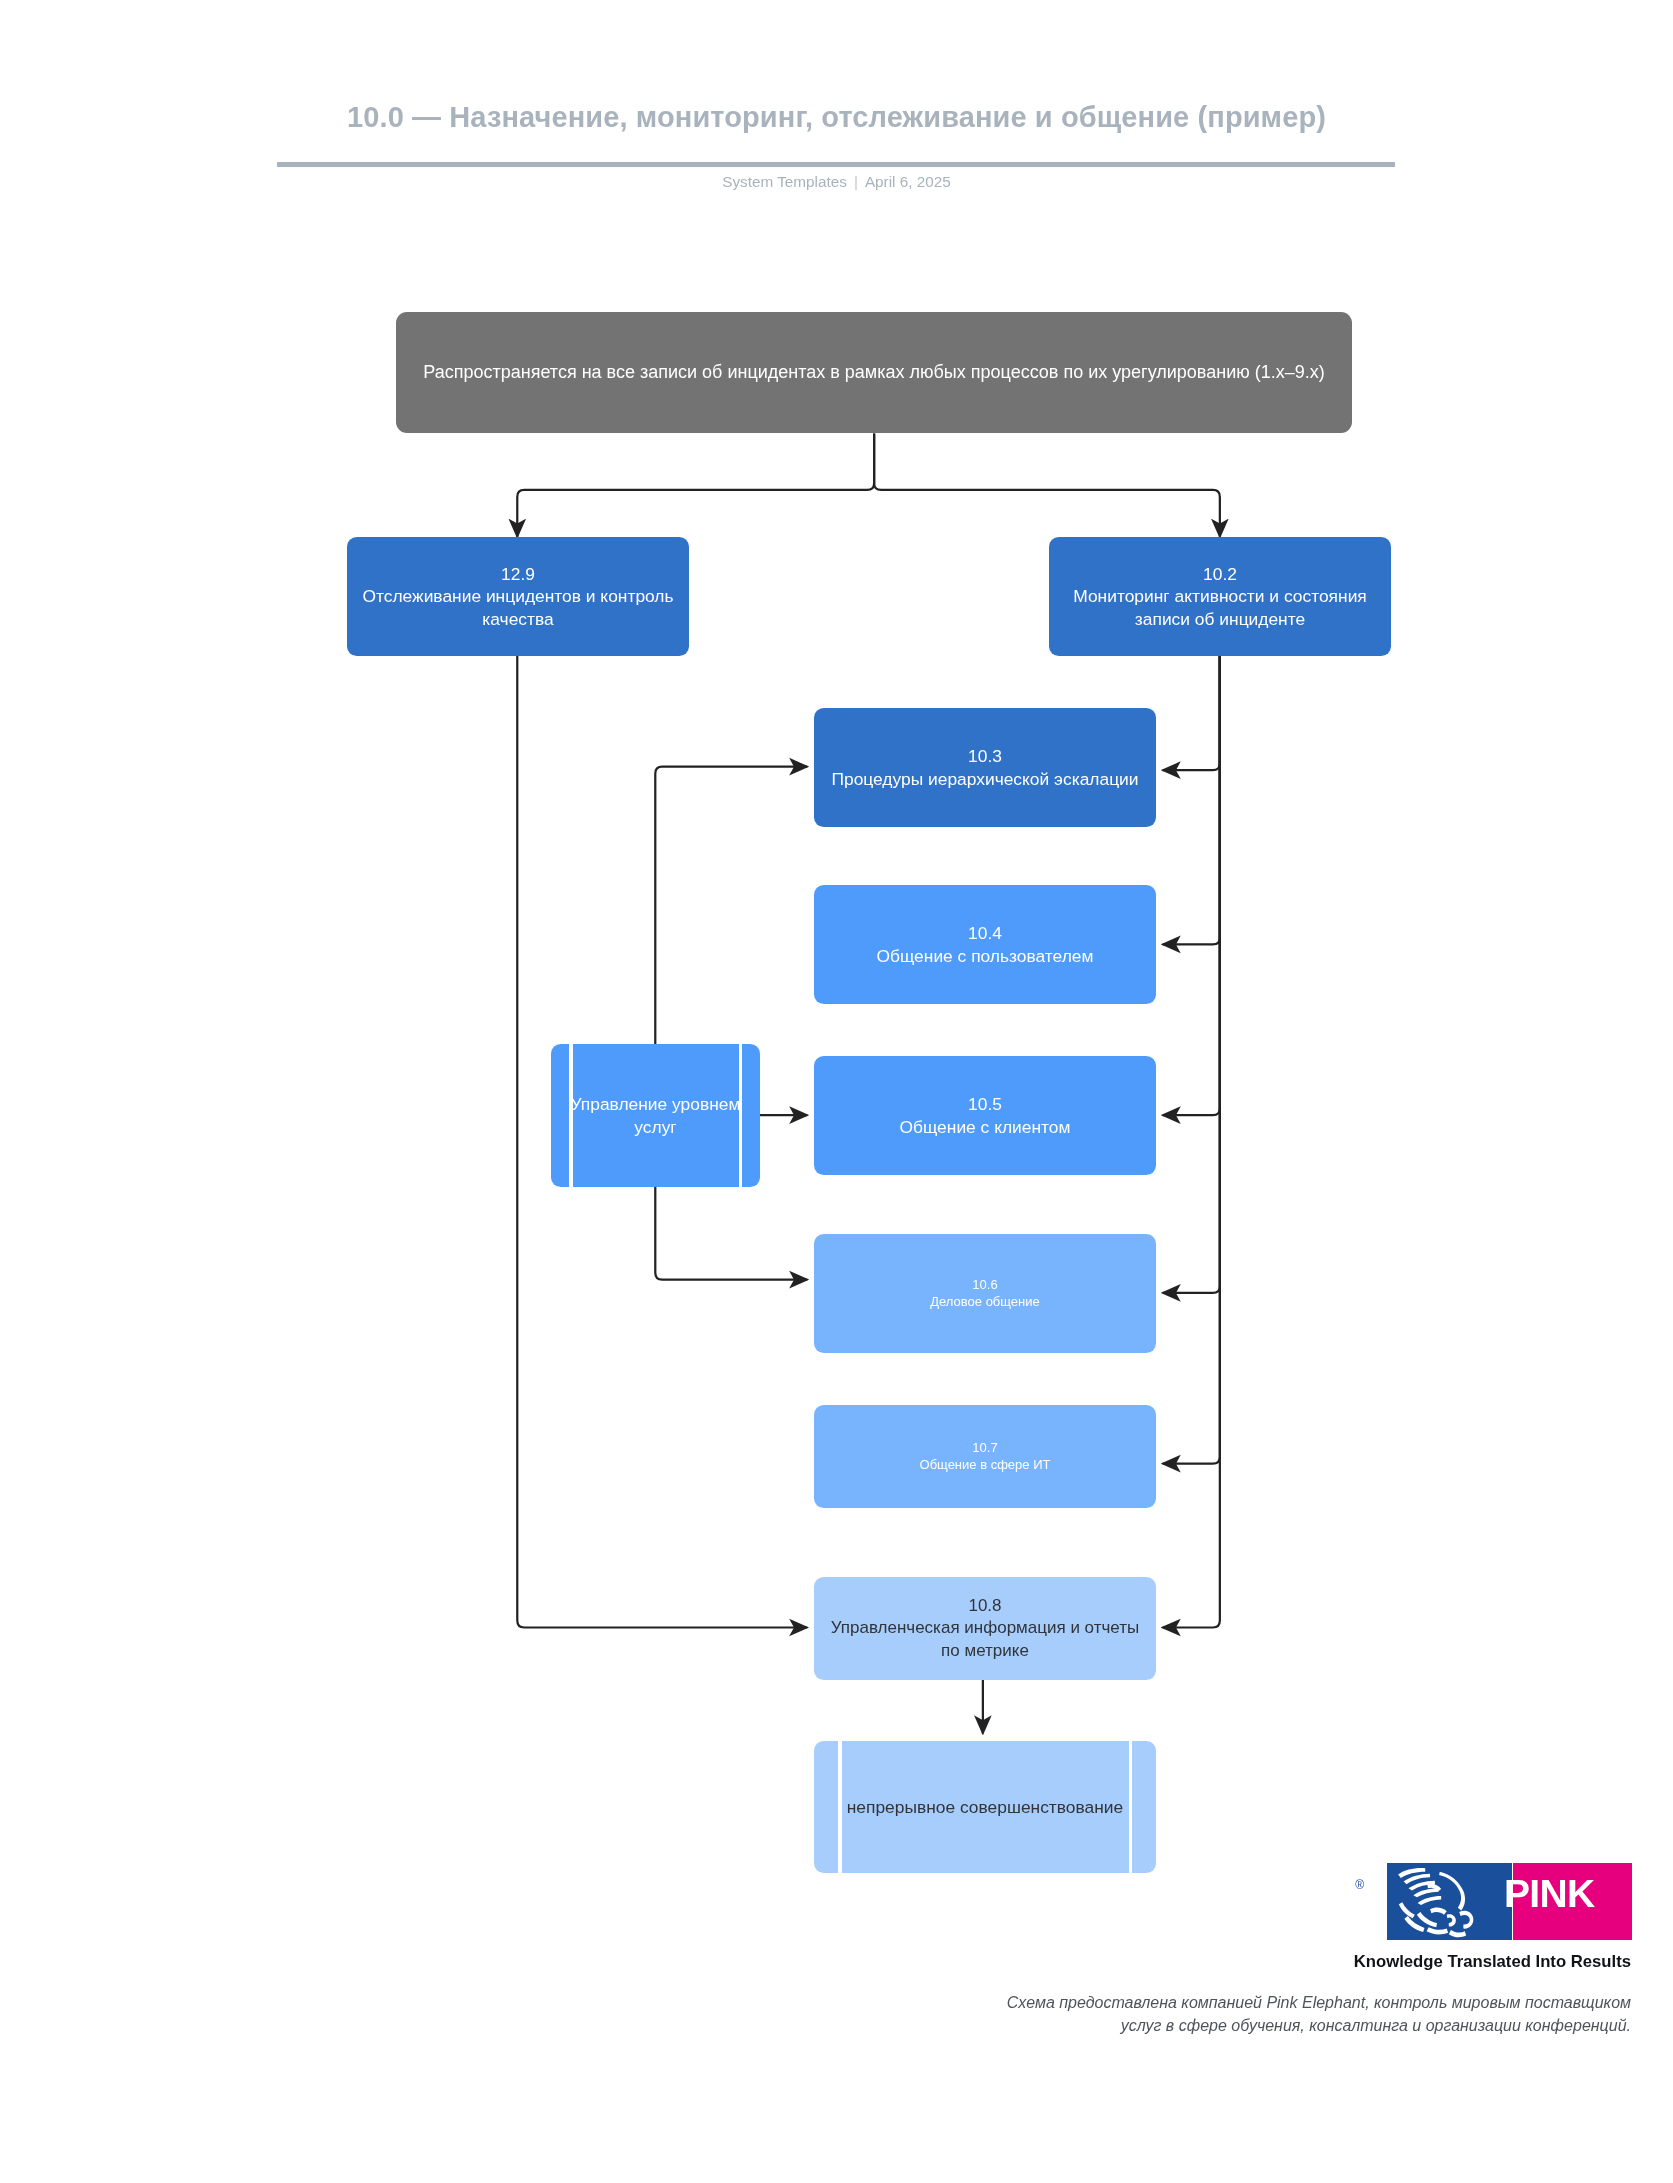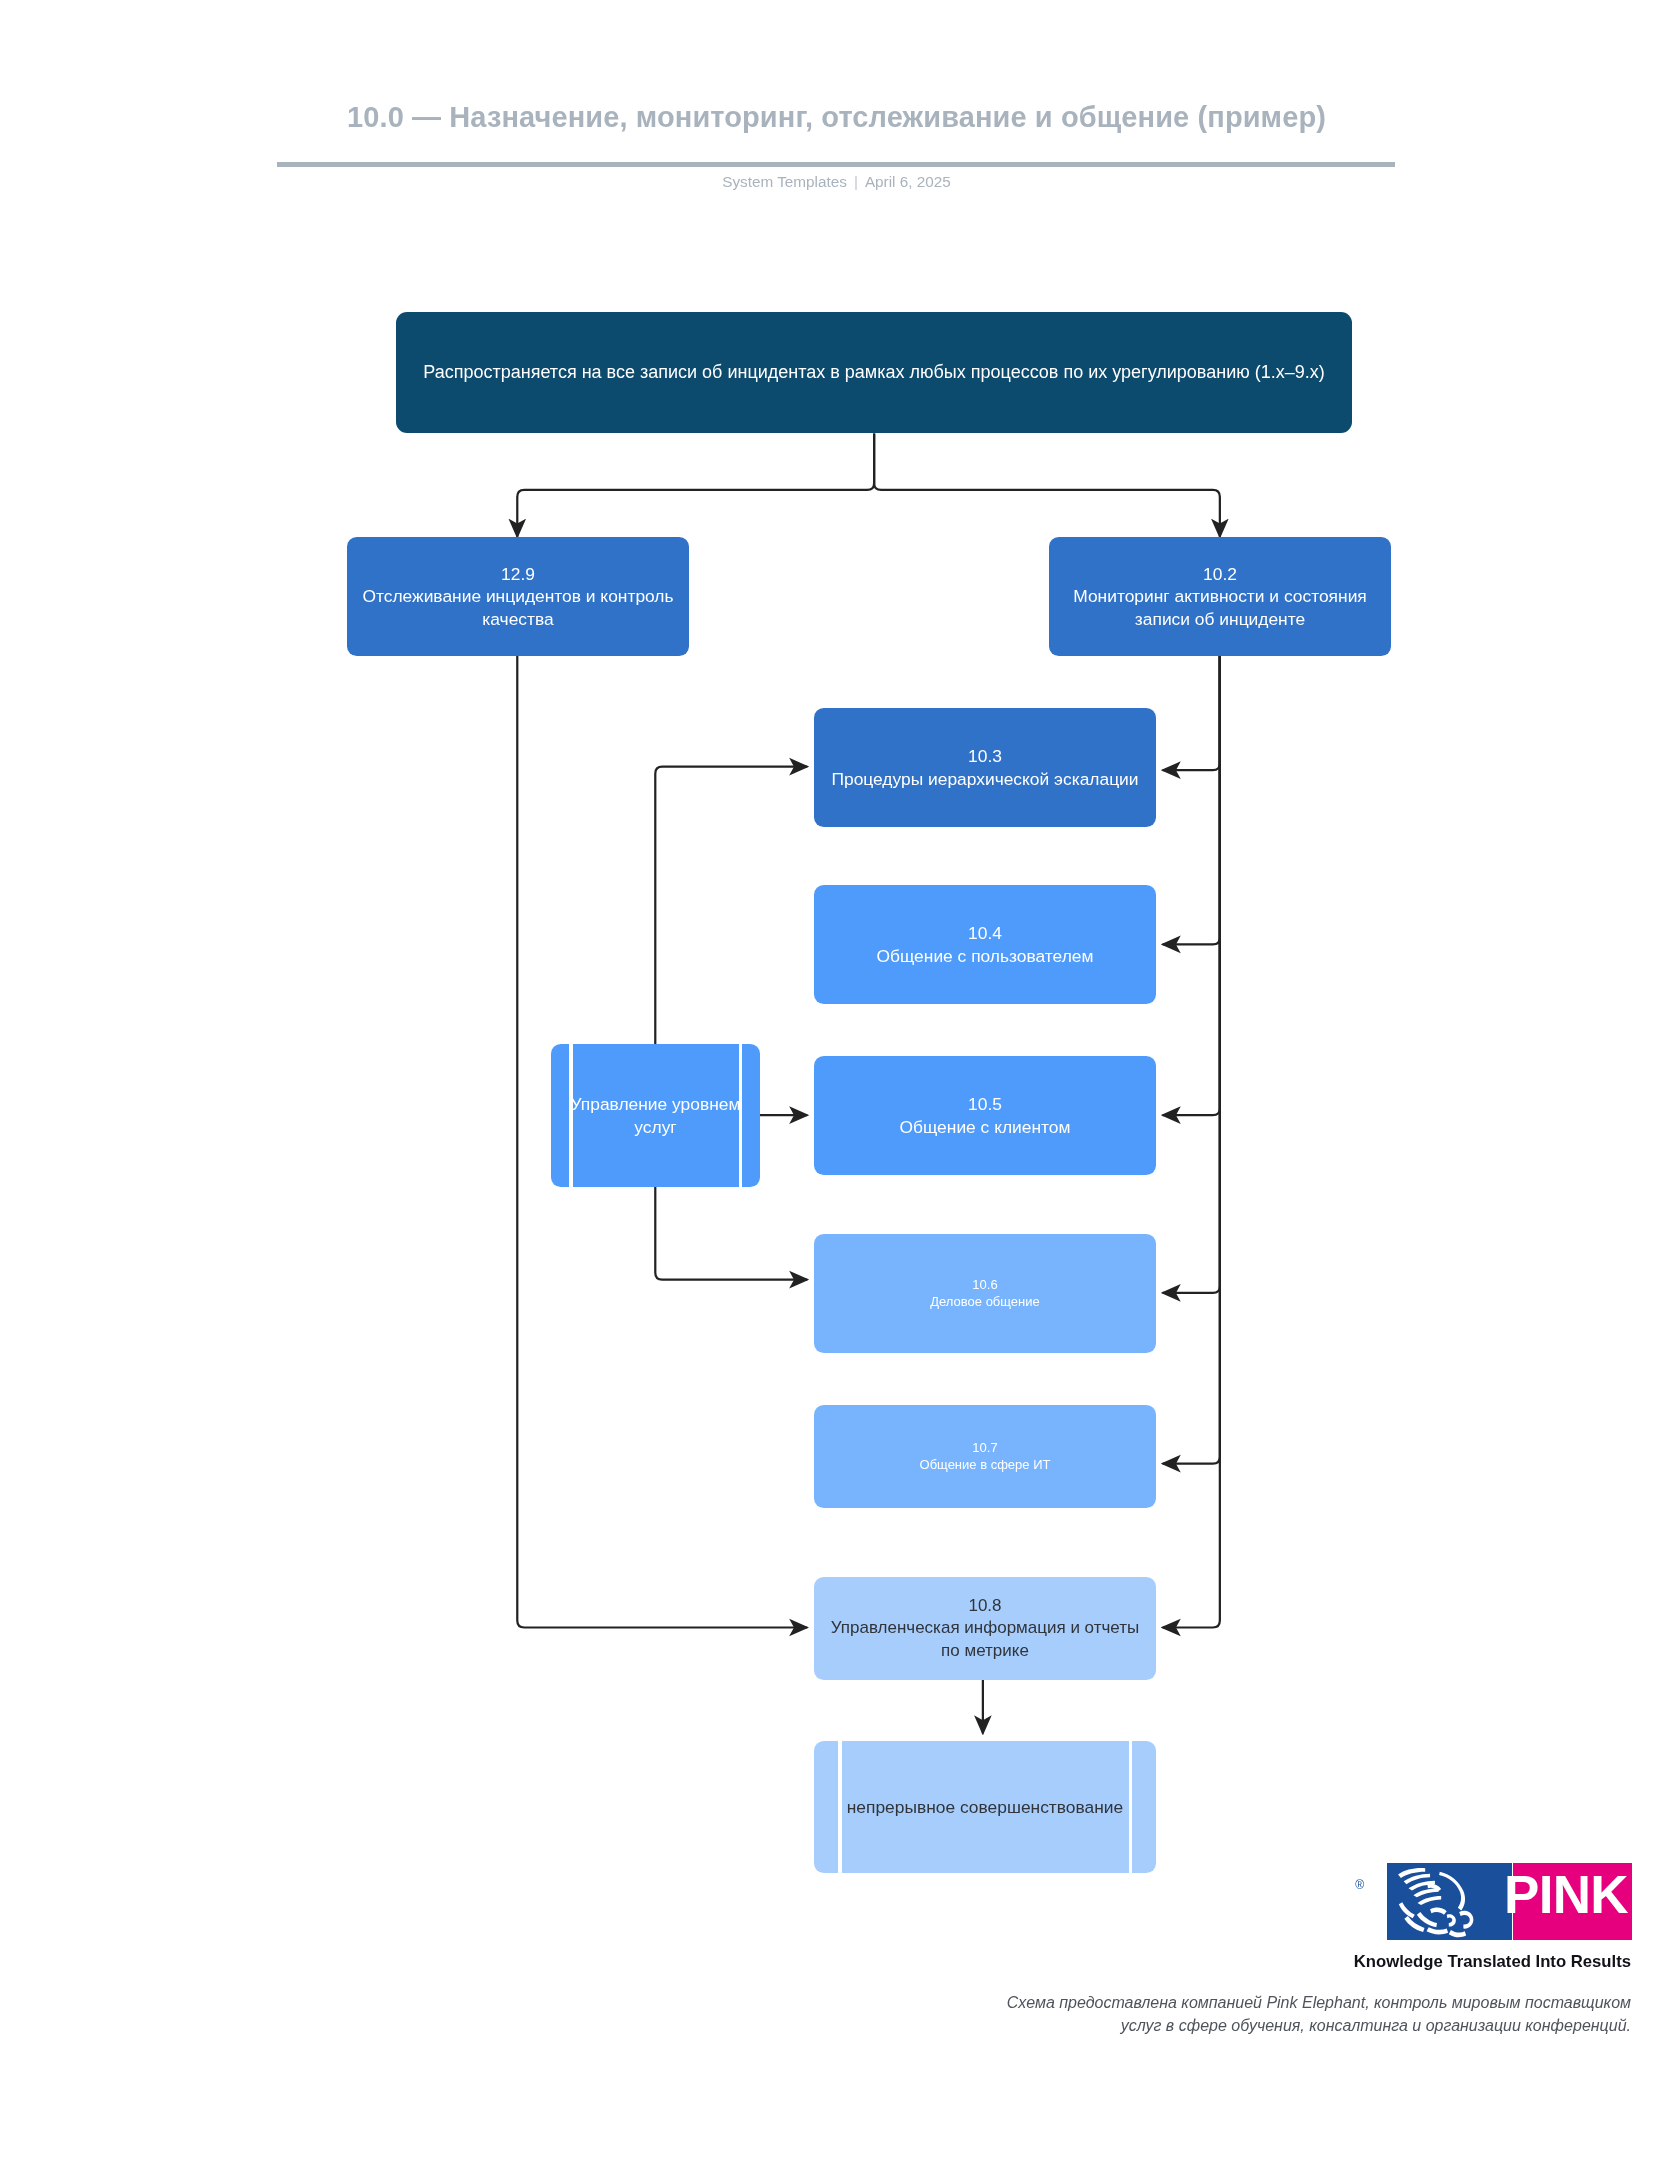--- a/index.html
+++ b/index.html
@@ -32,21 +32,21 @@
 
   .node{
     position:absolute;box-sizing:border-box;
     display:flex;align-items:center;justify-content:center;
     text-align:center;line-height:1.30;
     border-radius:9.8px;
     white-space:pre-line;
   }
   .node .label{display:block;padding:0 12.5px;}
 
-  .n-scope{background:#0c4a6e;color:#ffffff;font-size:18px;border-radius:11px;}
+  .n-scope{background:#737373;color:#ffffff;font-size:18px;border-radius:11px;}
   .n-dark {background:#2f72c8;color:#ffffff;font-size:17.4px;}
   .n-mid  {background:#4e9bfb;color:#ffffff;font-size:17.4px;}
   .n-light{background:#77b4fd;color:#ffffff;font-size:13px;}
   .n-pale {background:#a6cdfc;color:#31343a;font-size:17px;}
 
   
   .subproc{position:absolute;}
   .subproc .body{
     position:absolute;left:0;top:0;right:0;bottom:0;border-radius:9.8px;
   }
@@ -64,21 +64,21 @@
   
   #logo{position:absolute;left:1372px;top:1863px;width:259px;height:77px;}
   #logo .reg{
     position:absolute;left:-16.7px;top:15.3px;font-size:12px;color:#1a4f9c;
   }
   #logo .blue{position:absolute;left:15.3px;top:0;width:125px;height:77px;background:#1a4f9c;}
   #logo .pink{position:absolute;left:141px;top:0;width:119px;height:77px;background:#e6007e;}
   #logo .pinkword{
     position:absolute;left:132px;top:0;width:127px;height:62px;
     display:flex;align-items:center;justify-content:flex-start;
-    color:#ffffff;font-size:53px;font-weight:bold;letter-spacing:-0.7px;
+    color:#ffffff;font-size:39px;font-weight:bold;letter-spacing:-0.7px;
   }
   #logo .elephant{position:absolute;left:15.3px;top:0;width:125px;height:77px;}
   #tagline{
     position:absolute;left:1143px;top:1952px;width:488px;text-align:right;
     font-size:16.7px;font-weight:bold;color:#111318;
   }
   #credit{
     position:absolute;left:1004px;top:1992px;width:627px;text-align:right;
     font-size:16px;font-style:italic;color:#4f545c;line-height:1.42;
   }

